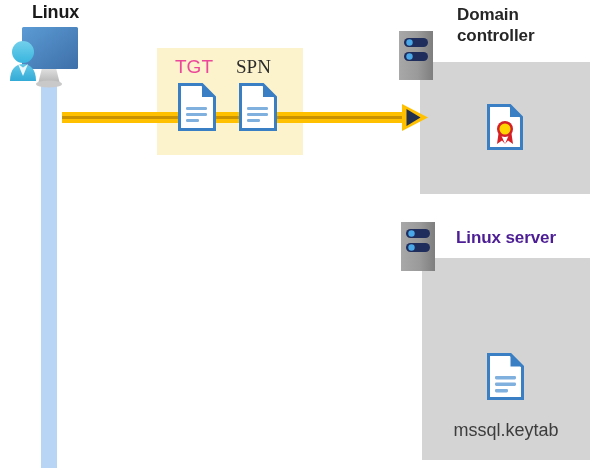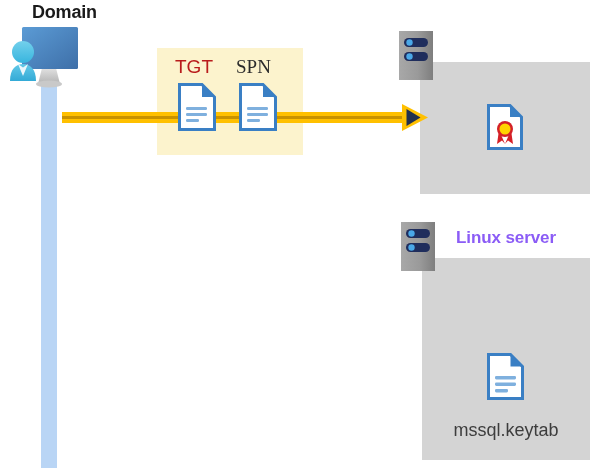--- a/index.html
+++ b/index.html
@@ -53,38 +53,38 @@
     color: #262626;
     line-height: 21px;
     width: 120px;
     letter-spacing: -0.1px;
   }
   .label-linux {
     left: 456px;
     top: 228px;
     font-size: 17px;
     font-weight: bold;
-    color: #8b5cf6;
+    color: #4c1d95;
     white-space: nowrap;
     letter-spacing: -0.1px;
   }
   .label-keytab {
     left: 422px;
     top: 420px;
     width: 168px;
     text-align: center;
     font-size: 18px;
     color: #3d3d3d;
     white-space: nowrap;
   }
   .tgt-label {
     left: 175px;
     top: 56px;
     font-size: 19px;
-    color: #b91c1c;
+    color: #ec4899;
   }
   .spn-label {
     left: 236px;
     top: 56px;
     font-size: 19px;
     color: #2b2b2b;
     font-family: Liberation Serif, serif;
   }
 
   
@@ -246,22 +246,26 @@
         </linearGradient>
       </defs>
       <rect x="0" y="0" width="34" height="49" fill="url(#srvGradB)"></rect>
       <rect x="5" y="7" width="24" height="9" rx="4.5" fill="#1f2d5c"></rect>
       <circle cx="10.5" cy="11.5" r="3.2" fill="#4aa8e8"></circle>
       <rect x="5" y="21" width="24" height="9" rx="4.5" fill="#1f2d5c"></rect>
       <circle cx="10.5" cy="25.5" r="3.2" fill="#4aa8e8"></circle>
     </svg>
   </div>
 
-  <div class="abs label-client">Domain</div>
-
+  <div class="abs label-client">Linux</div>
+
+  <div class="abs label-dc">
+    <div>Domain</div>
+    <div>controller</div>
+  </div>
 
   <div class="abs label-linux">Linux server</div>
 
   <div class="abs icon-cert">
     <svg width="36" height="46" viewBox="0 0 36 46">
       <path d="M1.5 1.5 H23 L34.5 13 V44.5 H1.5 Z" fill="#ffffff" stroke="#3a7fc4" stroke-width="3"></path>
       <path d="M23 1.5 L34.5 13 H23 Z" fill="#3a7fc4"></path>
 
       <path d="M12 26 L10 40 L15 36.5 L18 40 Z" fill="#d42027"></path>
       <path d="M24 26 L26 40 L21 36.5 L18 40 Z" fill="#d42027"></path>

